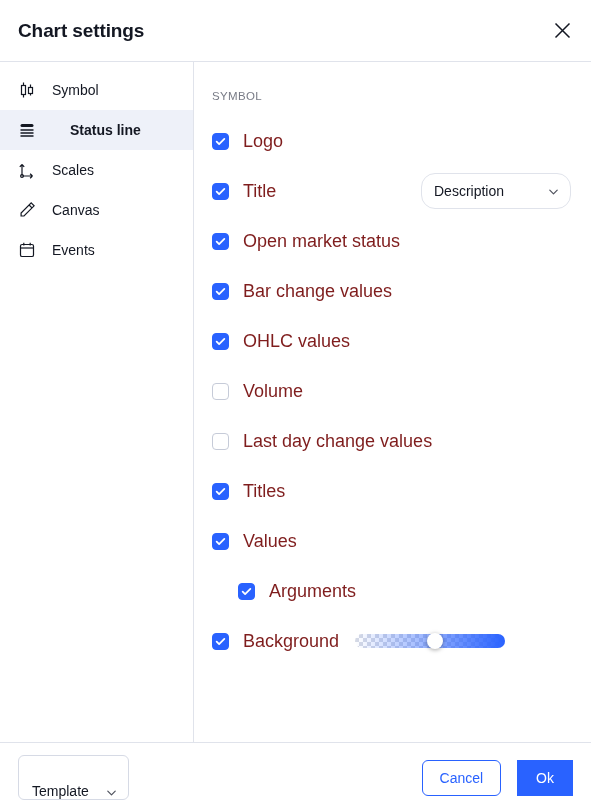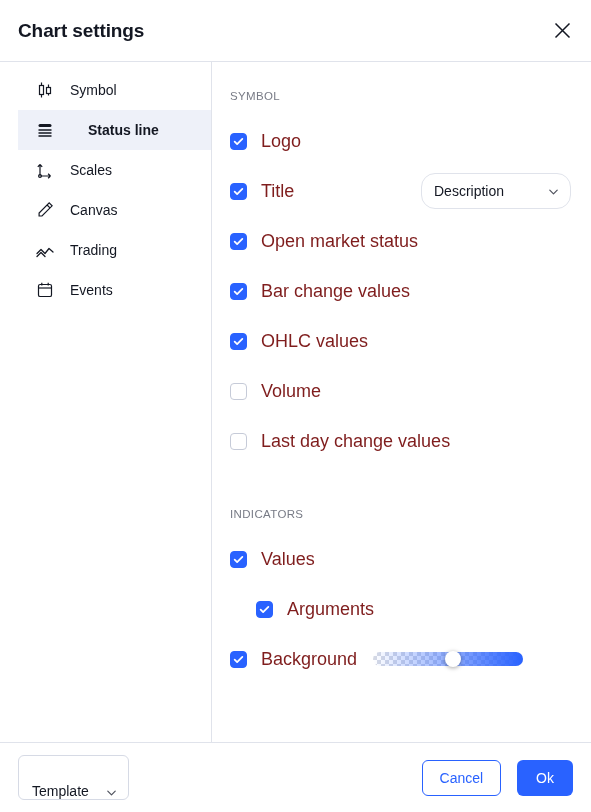--- a/index.html
+++ b/index.html
@@ -48,21 +48,20 @@
     cursor: pointer;
     color: #131722;
     margin-right: 6px;
   }
 
   
   .body {
     flex: 1;
     display: flex;
     min-height: 0;
-    padding-left: 18px;
   }
 
   
   .sidebar {
     width: 194px;
     min-width: 194px;
     border-right: 1px solid #e0e3eb;
     padding-top: 8px;
     background: #ffffff;
   }
@@ -236,21 +235,21 @@
     background: #ffffff;
     color: #2962ff;
     font-size: 14px;
     font-family: "Liberation Sans", sans-serif;
     cursor: pointer;
   }
   .btn-ok {
     height: 36px;
     padding: 0 19px;
     border: none;
-    border-radius: 6px;
+    border-radius: 0;
     background: #2962ff;
     color: #ffffff;
     font-size: 14px;
     font-family: "Liberation Sans", sans-serif;
     cursor: pointer;
   }
 </style>
 </head>
 <body>
 
@@ -305,29 +304,20 @@
       <div class="side-item">
         <span class="side-icon">
           <svg width="20" height="20" viewBox="0 0 20 20" fill="none" stroke="currentColor" stroke-width="1.2">
             <path d="M14.2 2.9l2.9 2.9L7 16H4.1v-2.9z"></path>
             <path d="M12.1 5l2.9 2.9"></path>
           </svg>
         </span>
         <span class="side-label">Canvas</span>
       </div>
 
-      <div class="side-item">
-        <span class="side-icon">
-          <svg width="20" height="20" viewBox="0 0 20 20" fill="none" stroke="currentColor" stroke-width="1.25" stroke-linejoin="round" stroke-linecap="round">
-            <path d="M2 13.5l4-4 4 4 4-5 4 3.5"></path>
-            <path d="M2 16.5l4-4 4 4"></path>
-          </svg>
-        </span>
-        <span class="side-label">Trading</span>
-      </div>
 
       <div class="side-item">
         <span class="side-icon">
           <svg width="20" height="20" viewBox="0 0 20 20" fill="none" stroke="currentColor" stroke-width="1.2">
             <rect x="3.5" y="4.5" width="13" height="12" rx="1.6"></rect>
             <path d="M3.5 8h13"></path>
             <path d="M6.8 2.8v2.6M13.2 2.8v2.6"></path>
           </svg>
         </span>
         <span class="side-label">Events</span>
@@ -399,22 +389,29 @@
         <span class="cb-label">Volume</span>
       </div>
 
       <div class="row">
         <span class="cb">
           
         </span>
         <span class="cb-label">Last day change values</span>
       </div>
 
-      <div class="section-title second">INDICATORS</div>
-
+
+      <div class="row">
+        <span class="cb on">
+          <svg width="11" height="11" viewBox="0 0 12 12" fill="none" stroke="#ffffff" stroke-width="1.9" stroke-linecap="round" stroke-linejoin="round">
+              <path d="M1.8 6.2l2.7 2.7L10.2 3.2"></path>
+            </svg>
+        </span>
+        <span class="cb-label">Titles</span>
+      </div>
 
       <div class="row">
         <span class="cb on">
           <svg width="11" height="11" viewBox="0 0 12 12" fill="none" stroke="#ffffff" stroke-width="1.9" stroke-linecap="round" stroke-linejoin="round">
               <path d="M1.8 6.2l2.7 2.7L10.2 3.2"></path>
             </svg>
         </span>
         <span class="cb-label">Values</span>
       </div>
 

